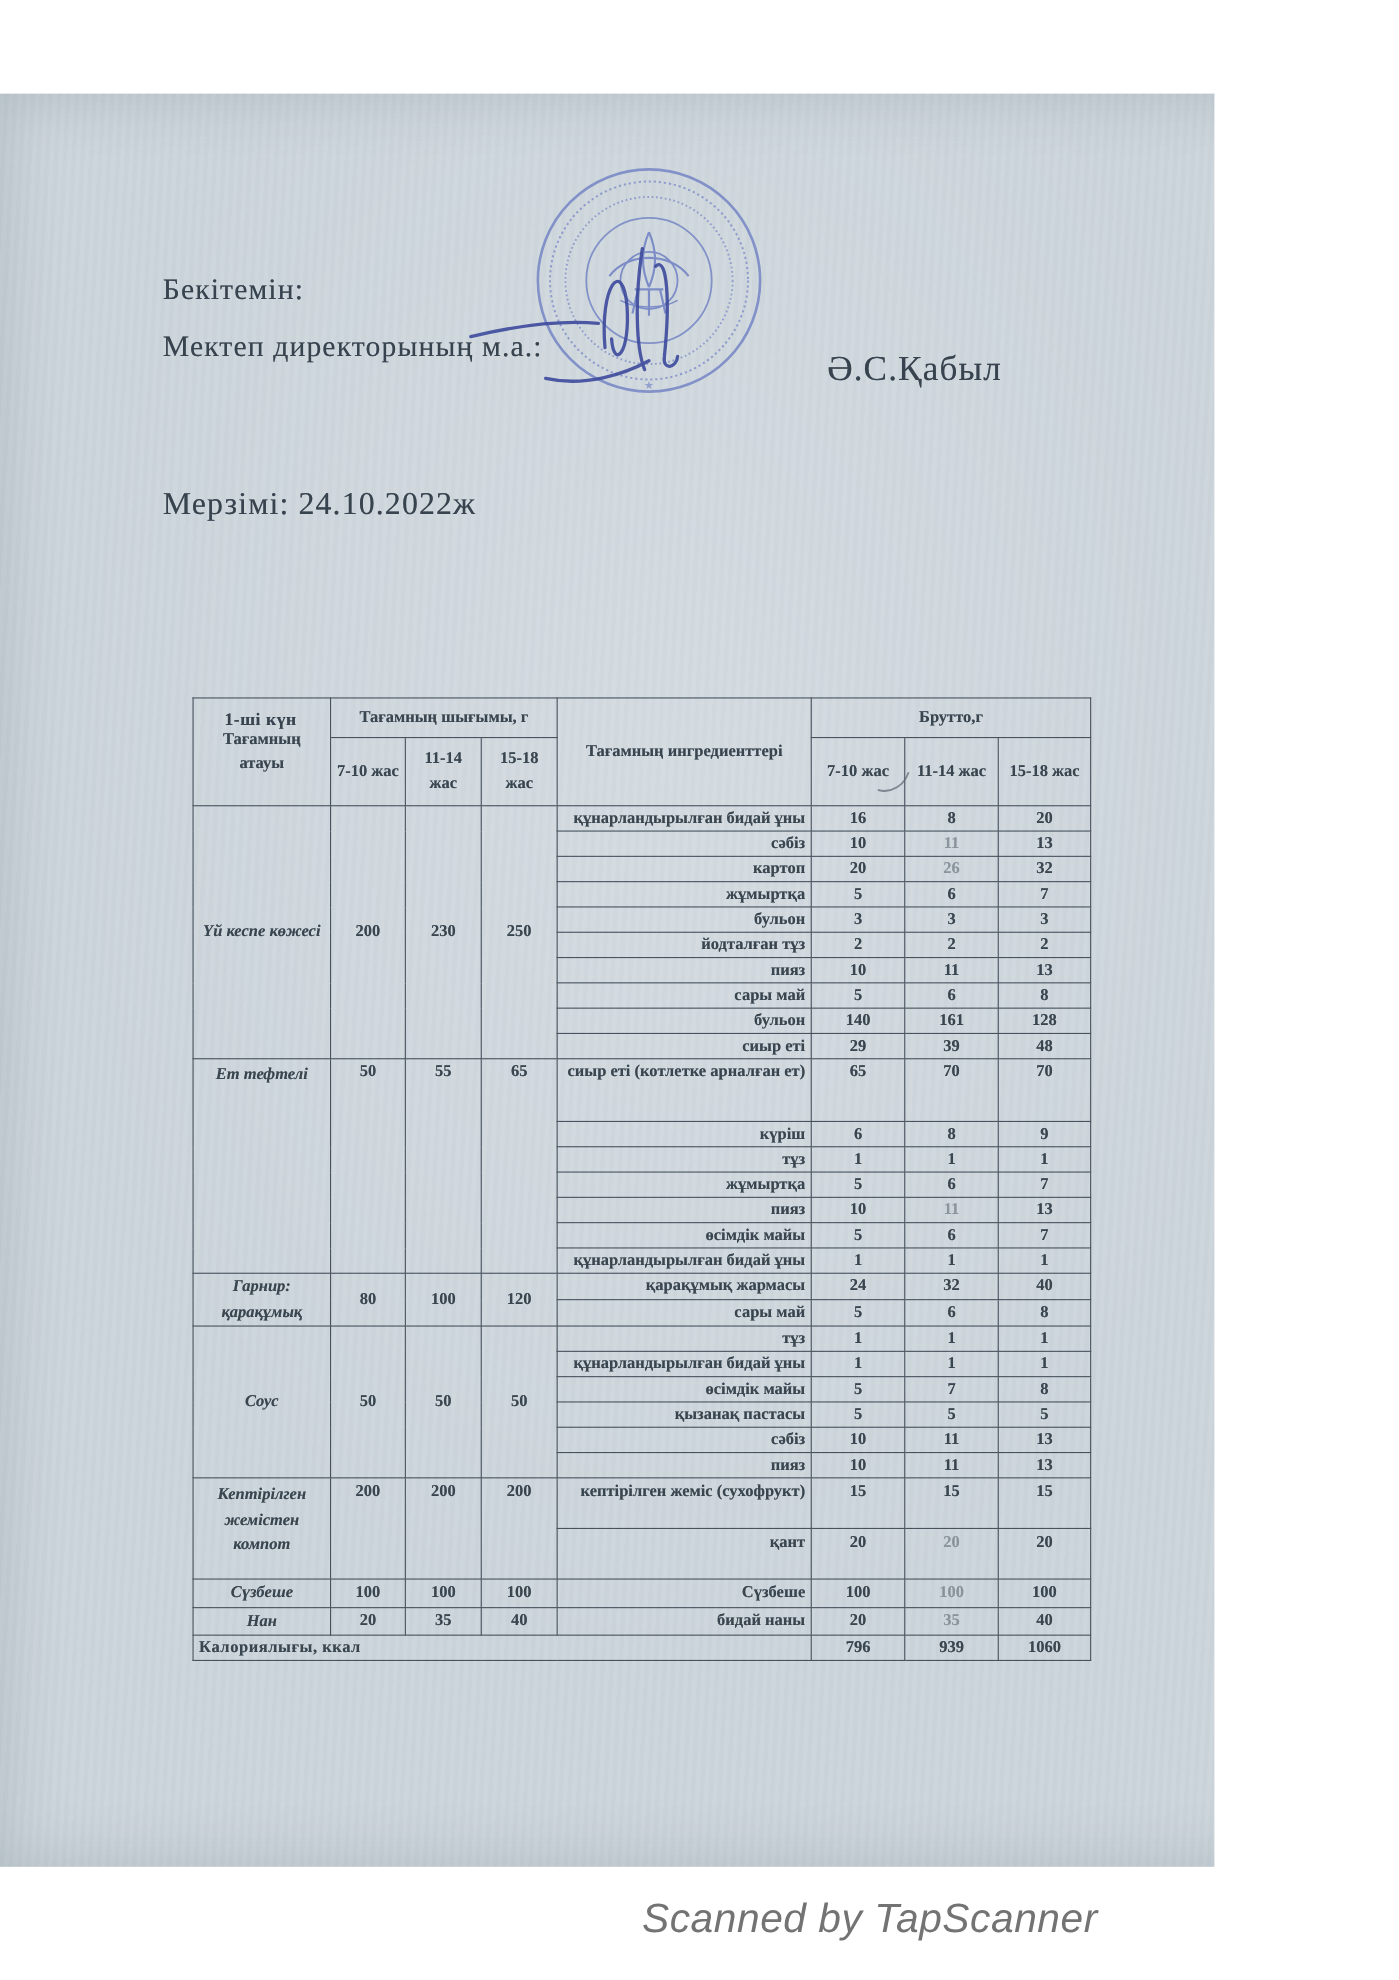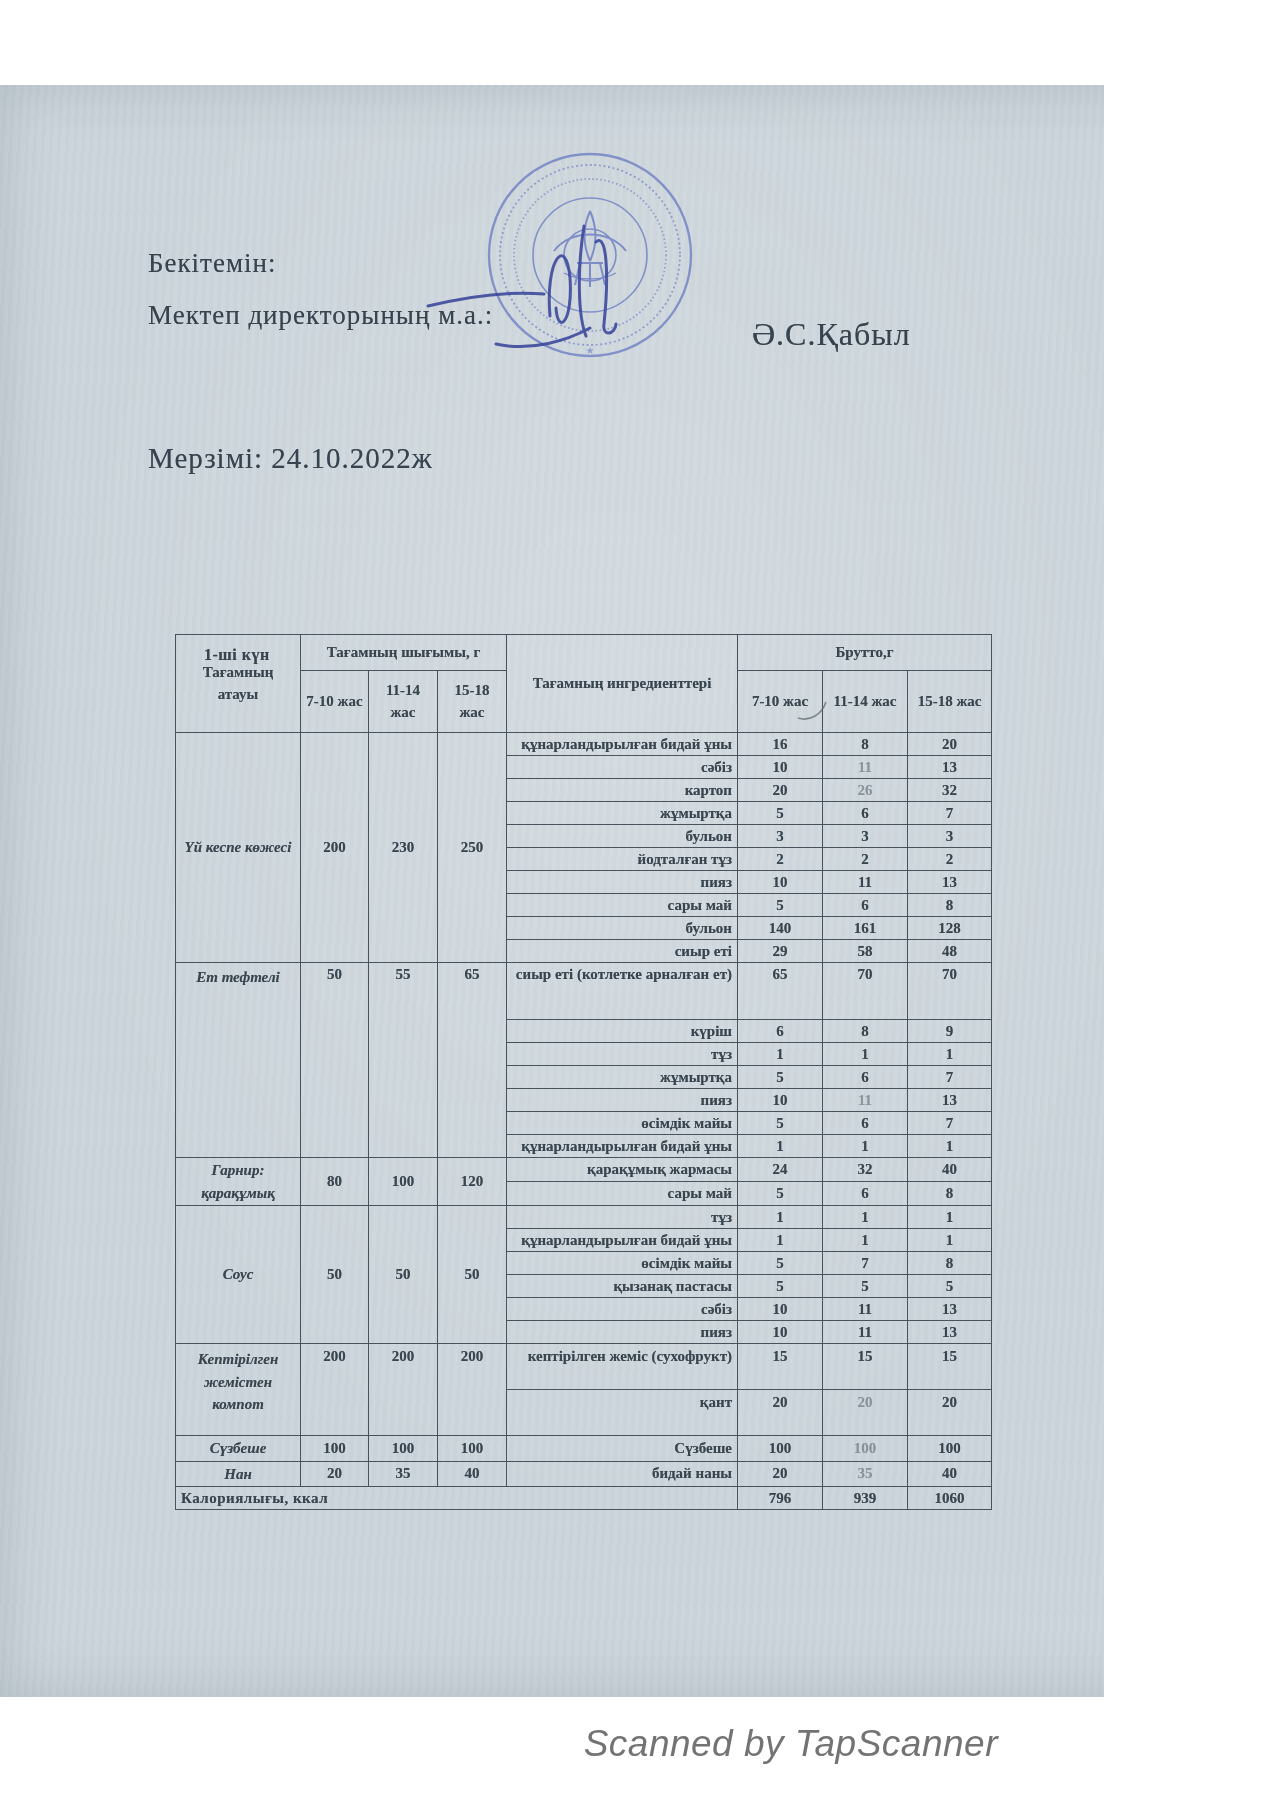--- a/index.html
+++ b/index.html
@@ -193,21 +193,21 @@
         </tr>
         <tr>
           <td class="ingredient-cell">бульон</td>
           <td class="brutto-cell">140</td>
           <td class="brutto-cell">161</td>
           <td class="brutto-cell">128</td>
         </tr>
         <tr>
           <td class="ingredient-cell">сиыр еті</td>
           <td class="brutto-cell">29</td>
-          <td class="brutto-cell">58</td>
+          <td class="brutto-cell">39</td>
           <td class="brutto-cell">48</td>
         </tr>
         <tr class="tall">
           <td class="dish-cell" rowspan="7">Ет тефтелі</td>
           <td class="portion-cell" rowspan="7">50</td>
           <td class="portion-cell" rowspan="7">55</td>
           <td class="portion-cell" rowspan="7">65</td>
           <td class="ingredient-cell">сиыр еті (котлетке арналған ет)</td>
           <td class="brutto-cell">65</td>
           <td class="brutto-cell">70</td>

